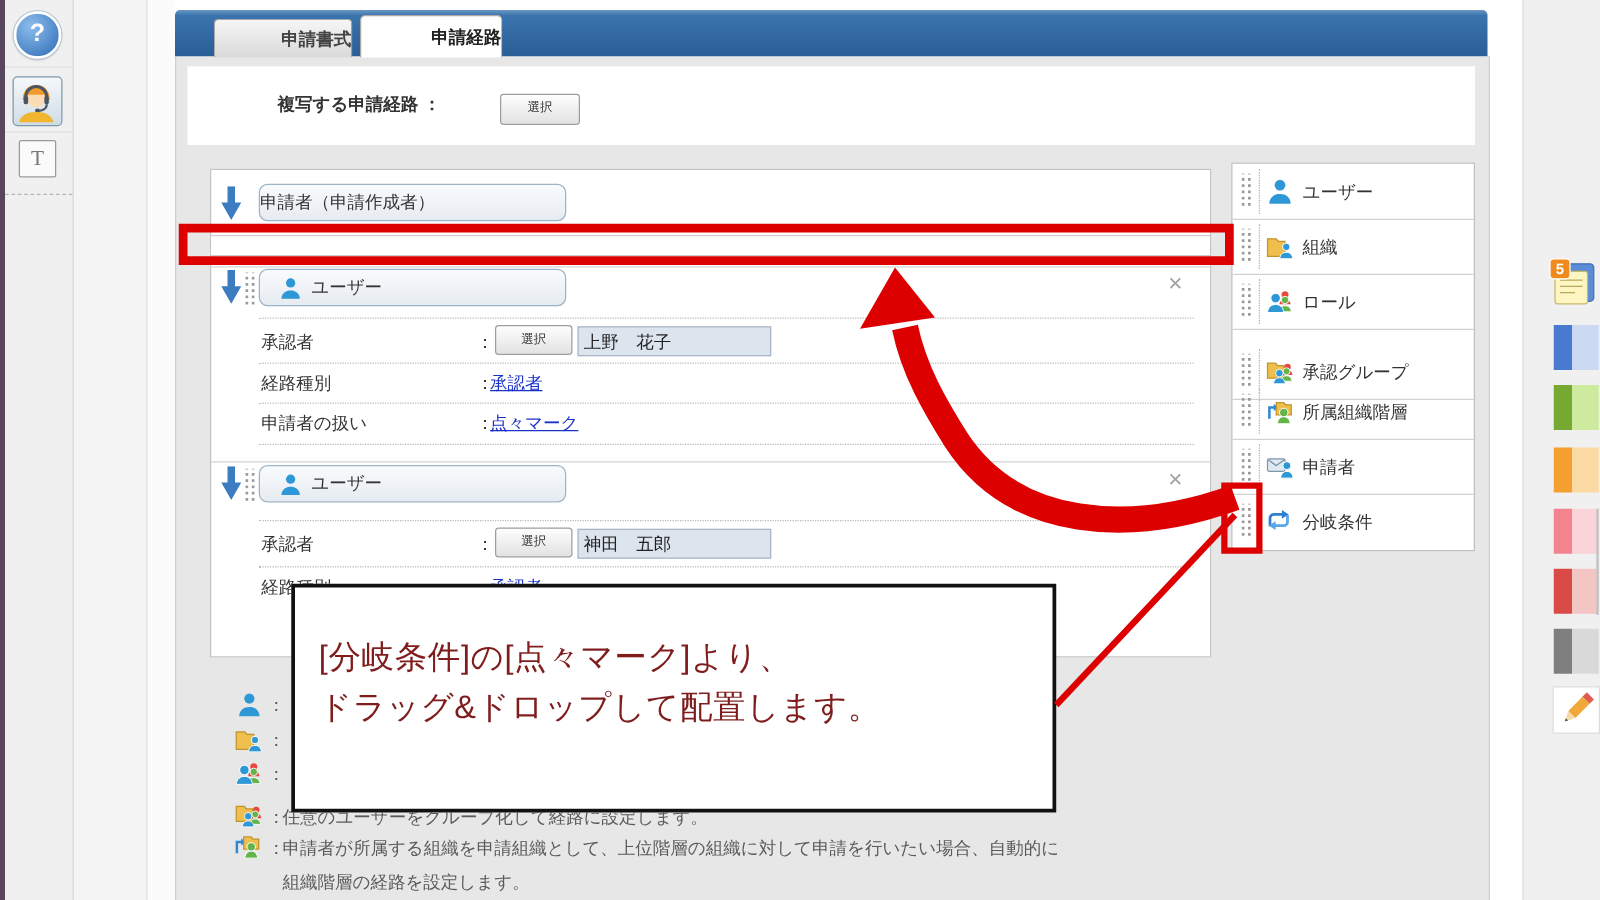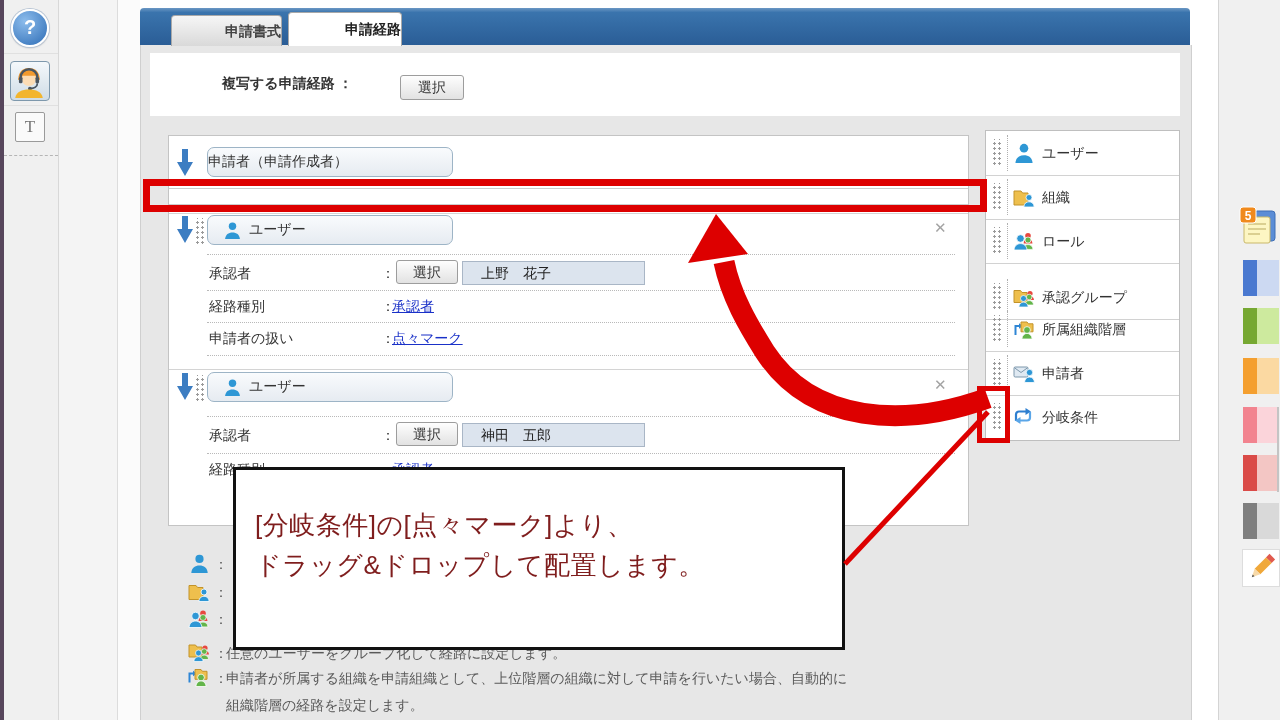--- a/index.html
+++ b/index.html
@@ -40,23 +40,23 @@
   #copy-select{position:absolute;left:250px;top:22px;width:64px;height:25px}
 
   
   #editor{left:168px;top:135px;width:799px;height:389px;background:#fff;border:1px solid #c4c4c4}
   .hline{position:absolute;left:0;width:799px;border-top:1px solid #d4d4d4;height:0}
   .dotsep{position:absolute;left:38px;width:748px;border-top:1px dotted #b9b9b9;height:0}
   .lbl{position:absolute;font-size:14px;color:#333;line-height:22px;white-space:nowrap}
   .colon{position:absolute;font-size:14px;color:#333;line-height:22px}
   .link{position:absolute;font-size:14px;color:#1a31c8;text-decoration:underline;line-height:22px;white-space:nowrap;cursor:pointer}
   .btn-select{position:absolute;width:62px;height:24px;background:linear-gradient(#fefefe,#e2e2e2);
-    border:1px solid #9d9d9d;border-radius:3px;font-size:14px;color:#333;text-align:center;line-height:22px;box-sizing:border-box}
+    border:1px solid #9d9d9d;border-radius:3px;font-size:10px;color:#333;text-align:center;line-height:22px;box-sizing:border-box}
   .field{position:absolute;width:145px;height:22px;background:#dce4ee;border:1px solid #a9b6c6;
-    font-size:14px;line-height:22px;padding:0 18px;color:#222;white-space:nowrap}
+    font-size:14px;line-height:22px;padding:0 4px;color:#222;white-space:nowrap}
   .pill{position:absolute;height:30px;box-sizing:border-box;background:linear-gradient(#f9fbfd,#e6ebf1);
     border:1px solid #9db4c6;border-radius:7px;display:flex;align-items:center;font-size:14px;color:#333}
   .handle{position:absolute;width:11px;height:27px;
     background-image:radial-gradient(circle,#9a9a9a 1.1px,rgba(0,0,0,0) 1.3px);
     background-size:5px 5px;background-position:1px 2px}
   .x-close{position:absolute;font-size:15px;color:#a3a3a3;font-weight:bold;line-height:15px;cursor:pointer}
 
   
   #palette{left:985px;top:130px;width:193px;height:309px;background:#fff;border:1px solid #bfbfbf;box-sizing:content-box}
   .pal-row{position:absolute;left:0;width:193px;height:44px;border-bottom:1px solid #d2d2d2;cursor:pointer}

